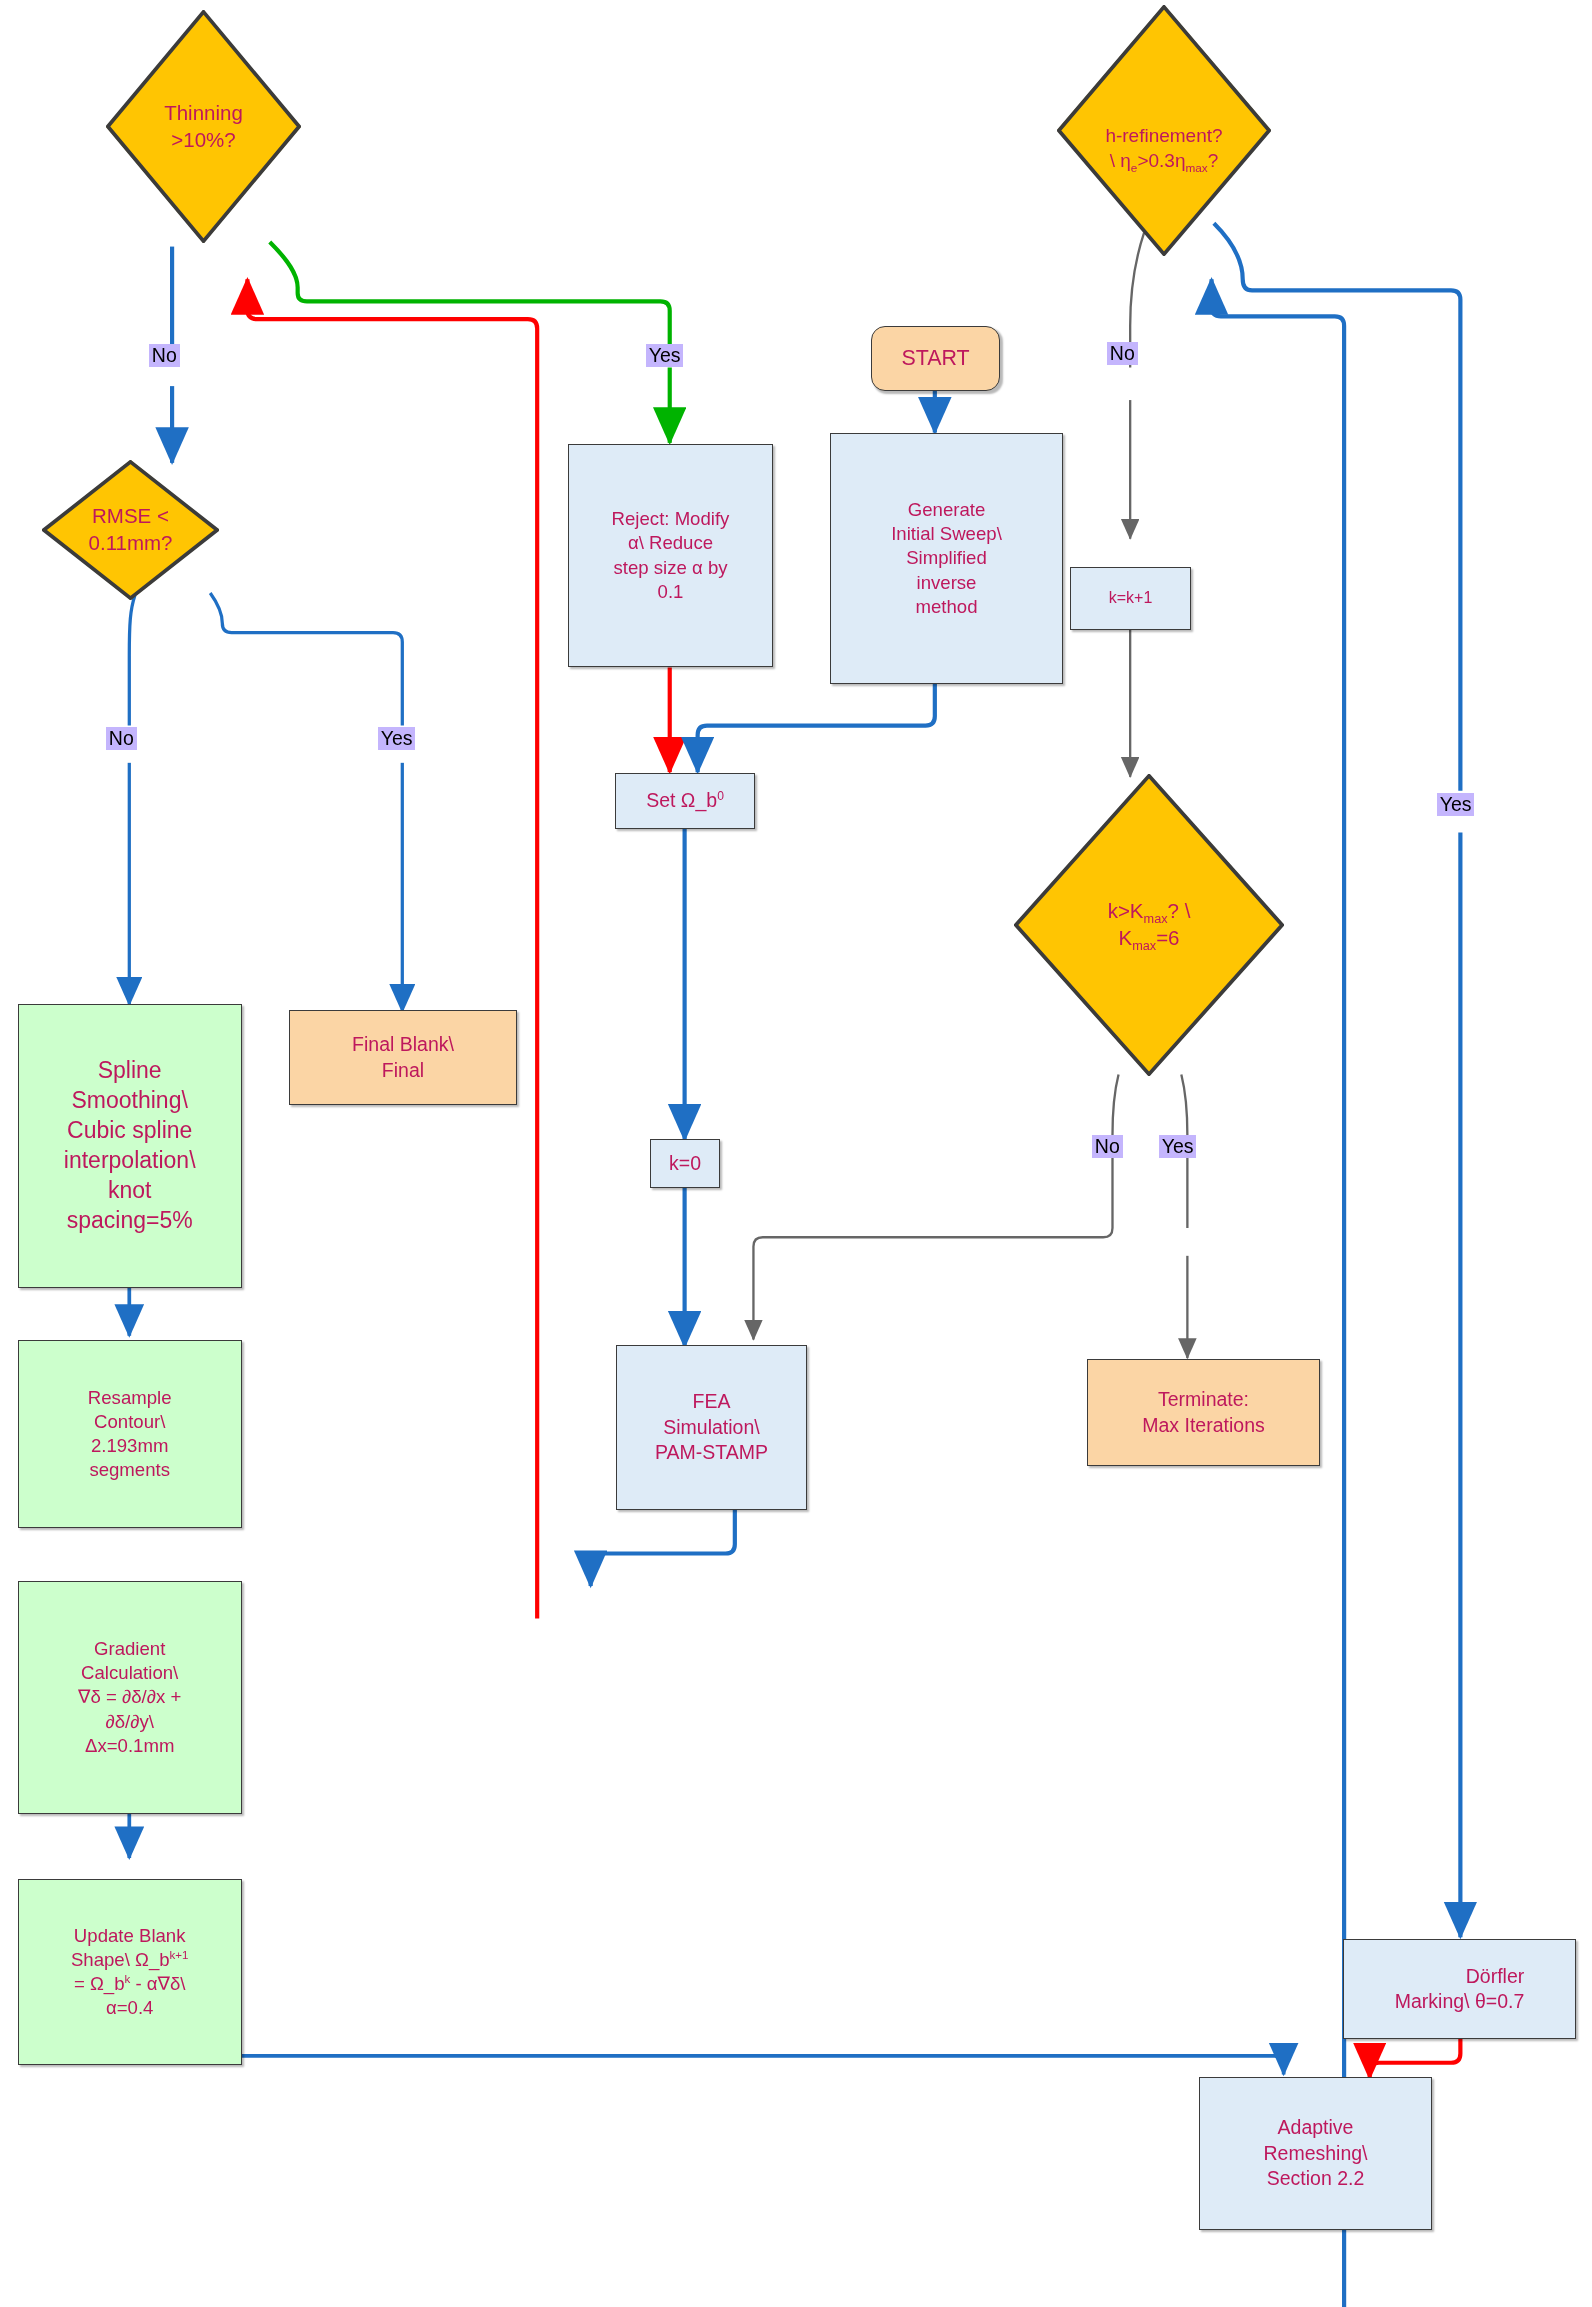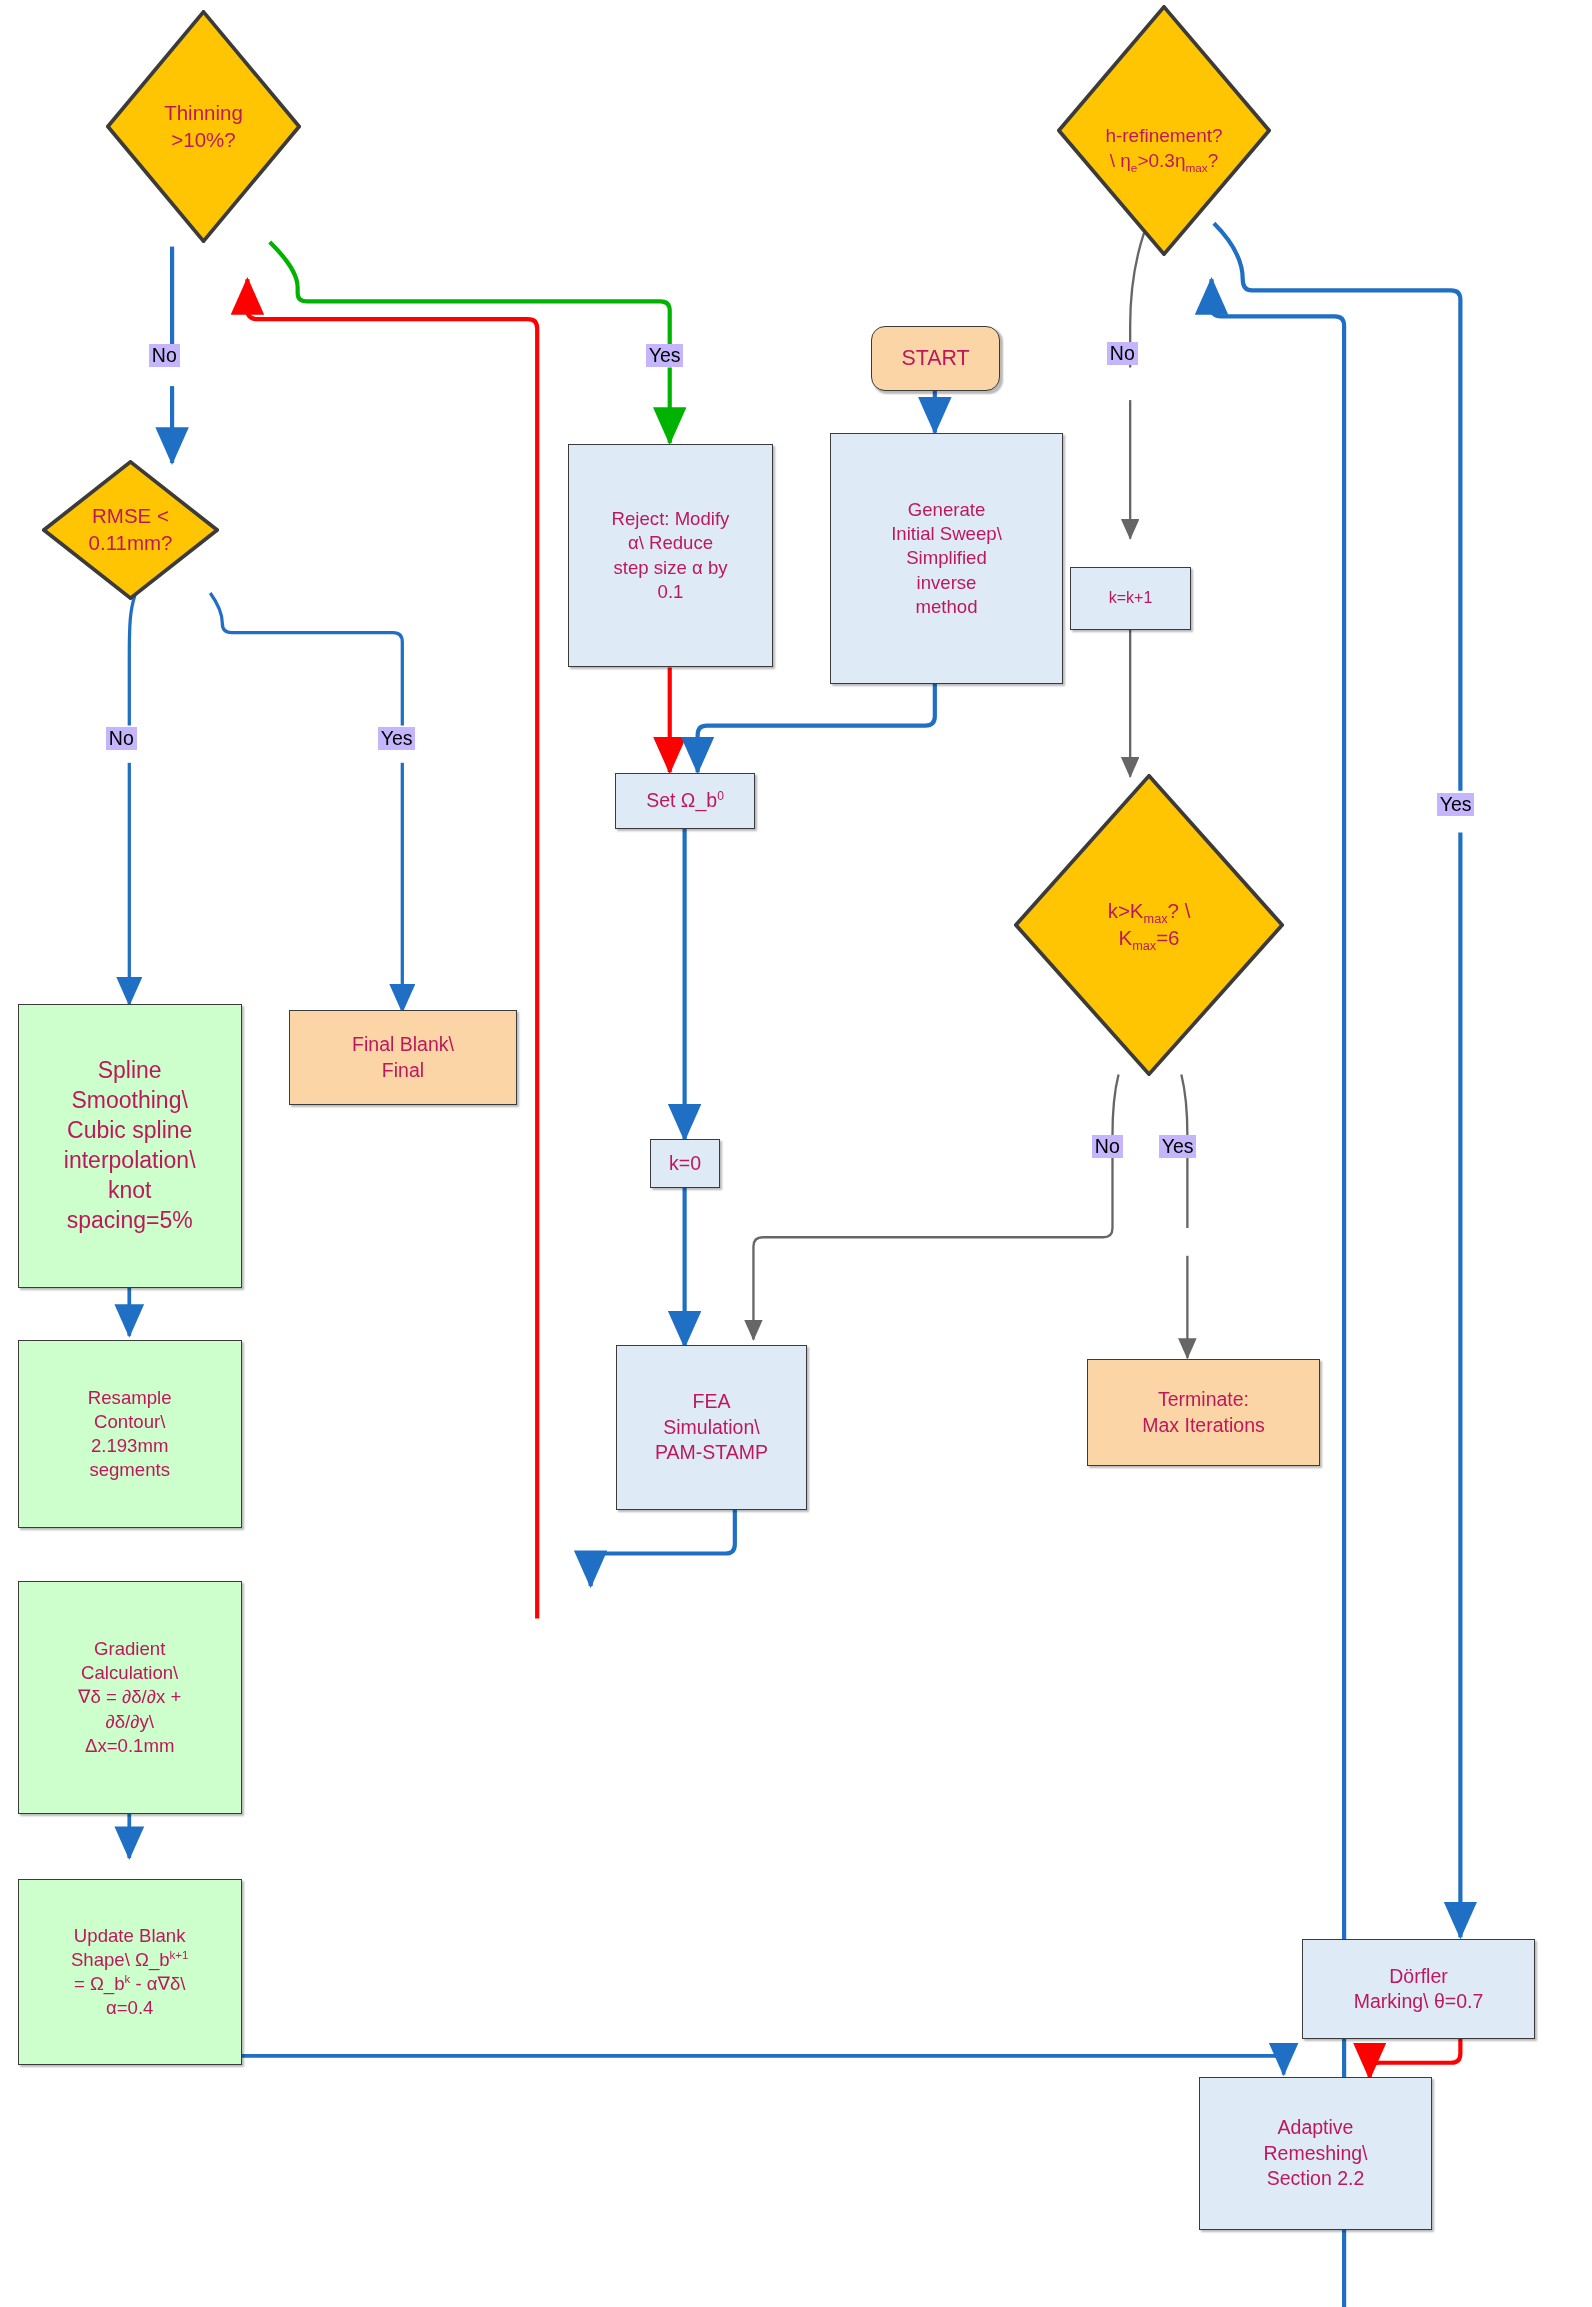--- a/index.html
+++ b/index.html
@@ -234,21 +234,21 @@
 
   <div class="node green" style="left:17.7px;top:1879px;width:224px;height:186px;font-size:18.6px;">
     <div>
       <div>Update Blank</div>
       <div><span>Shape\ Ω_b</span><sup>k+1</sup></div>
       <div><span>= Ω_b</span><sup>k</sup><span> - α∇δ\</span></div>
       <div>α=0.4</div>
     </div>
   </div>
 
-  <div class="node proc" style="left:1302px;top:1939px;width:233px;height:100px;font-size:19.5px;">
+  <div class="node proc" style="left:1343px;top:1939px;width:233px;height:100px;font-size:19.5px;text-align:right;">
     <div>
       <div>Dörfler</div>
       <div>Marking\ θ=0.7</div>
     </div>
   </div>
 
   <div class="node proc" style="left:1199px;top:2077px;width:233px;height:153px;font-size:19.5px;">
     <div>
       <div>Adaptive</div>
       <div>Remeshing\</div>

